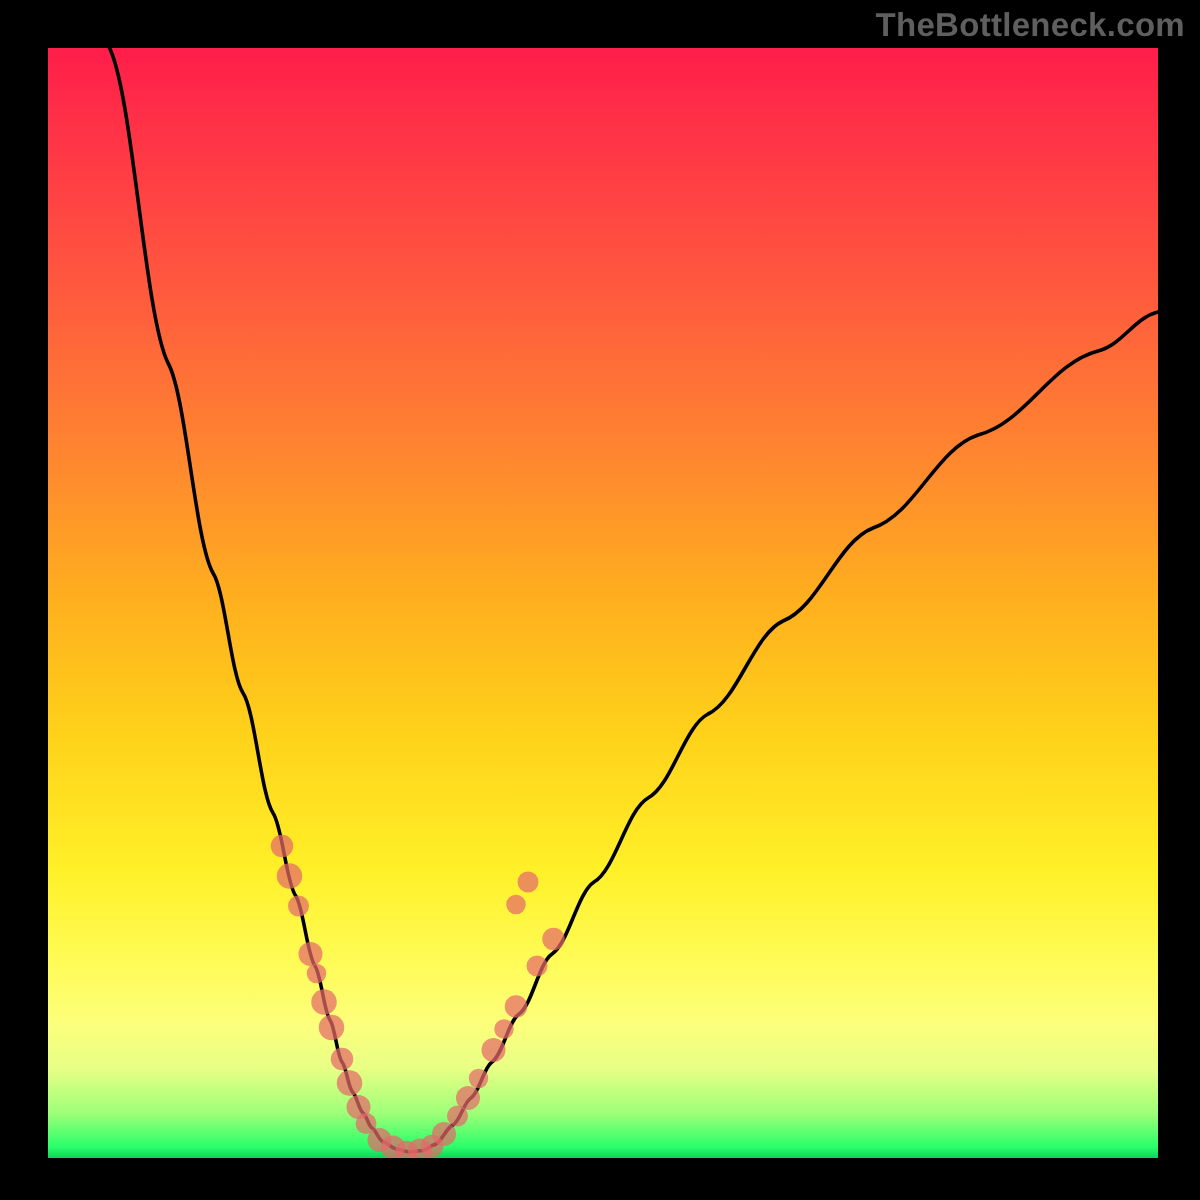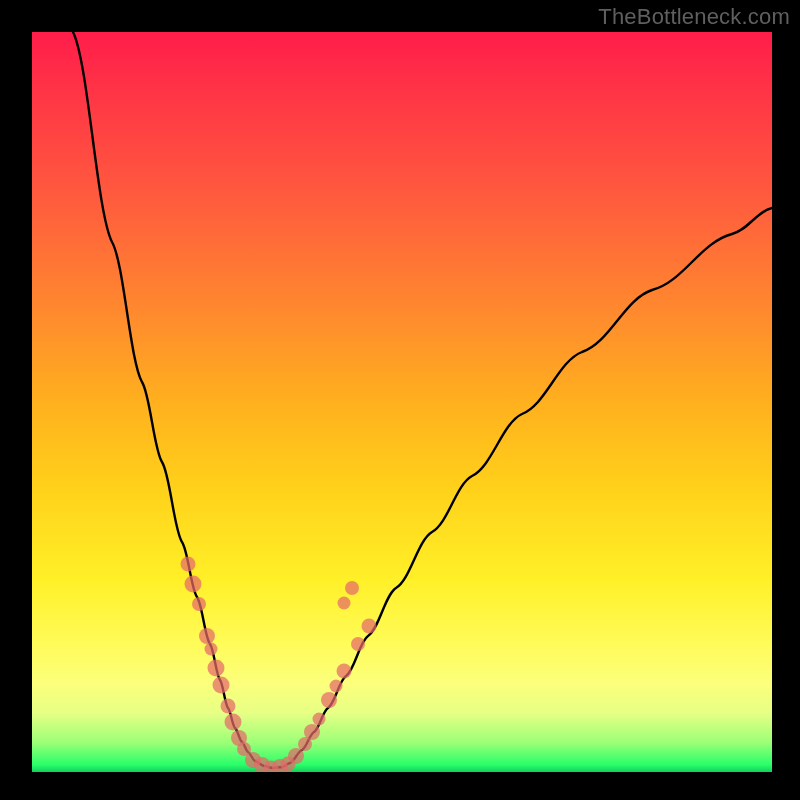--- a/index.html
+++ b/index.html
@@ -41,21 +41,21 @@
       #12d05c 100%
     );
   }
   .watermark {
     position: absolute;
     top: 4px;
     right: 10px;
     color: #5f5f5f;
     font-size: 22px;
     letter-spacing: 0.2px;
-    font-weight: 400;
+    font-weight: 700;
   }
   svg.plot {
     position: absolute;
     top: 32px;
     left: 32px;
   }
   .curve {
     fill: none;
     stroke: #000;
     stroke-width: 2.4;

